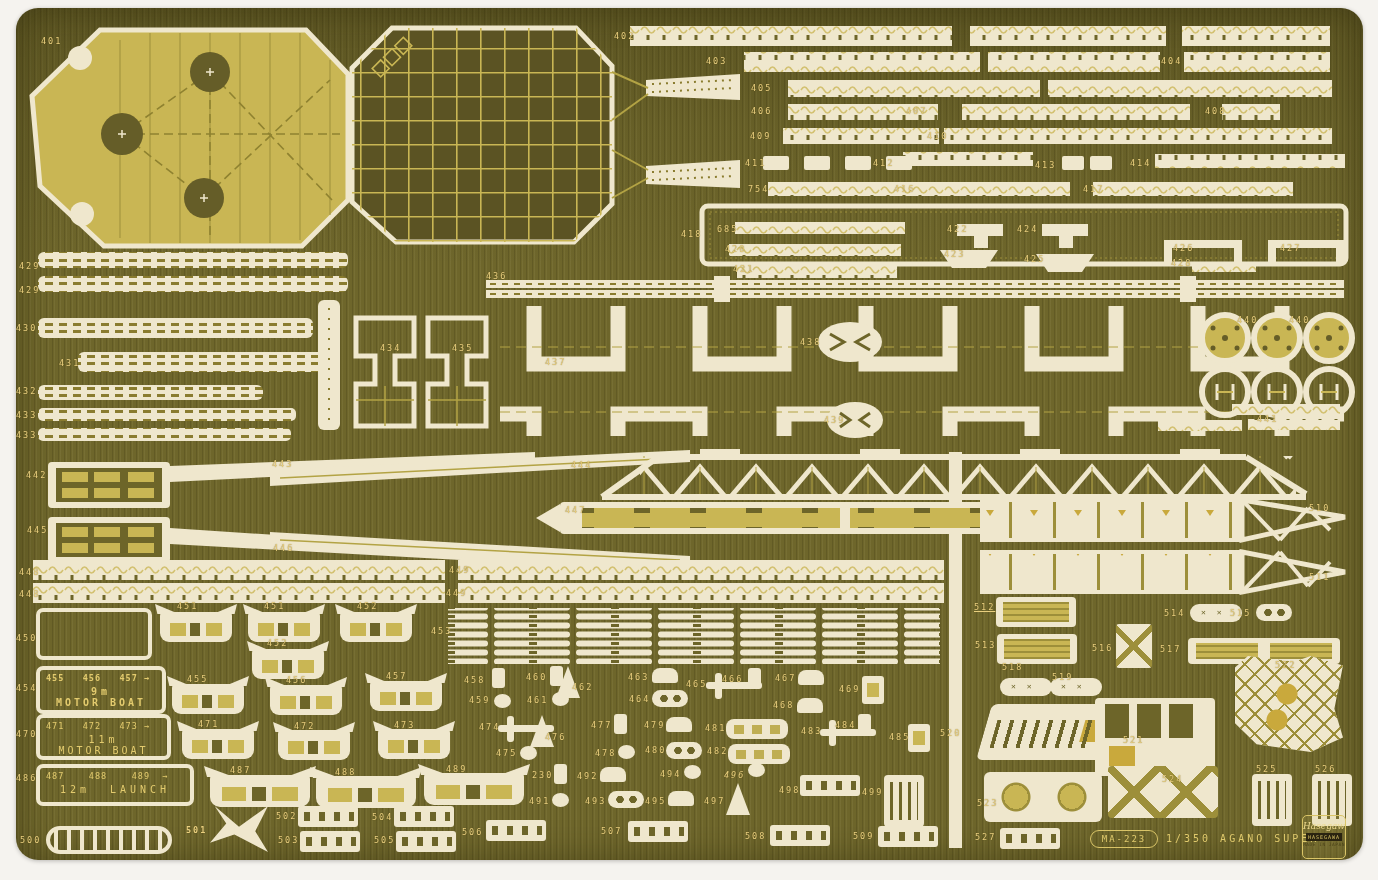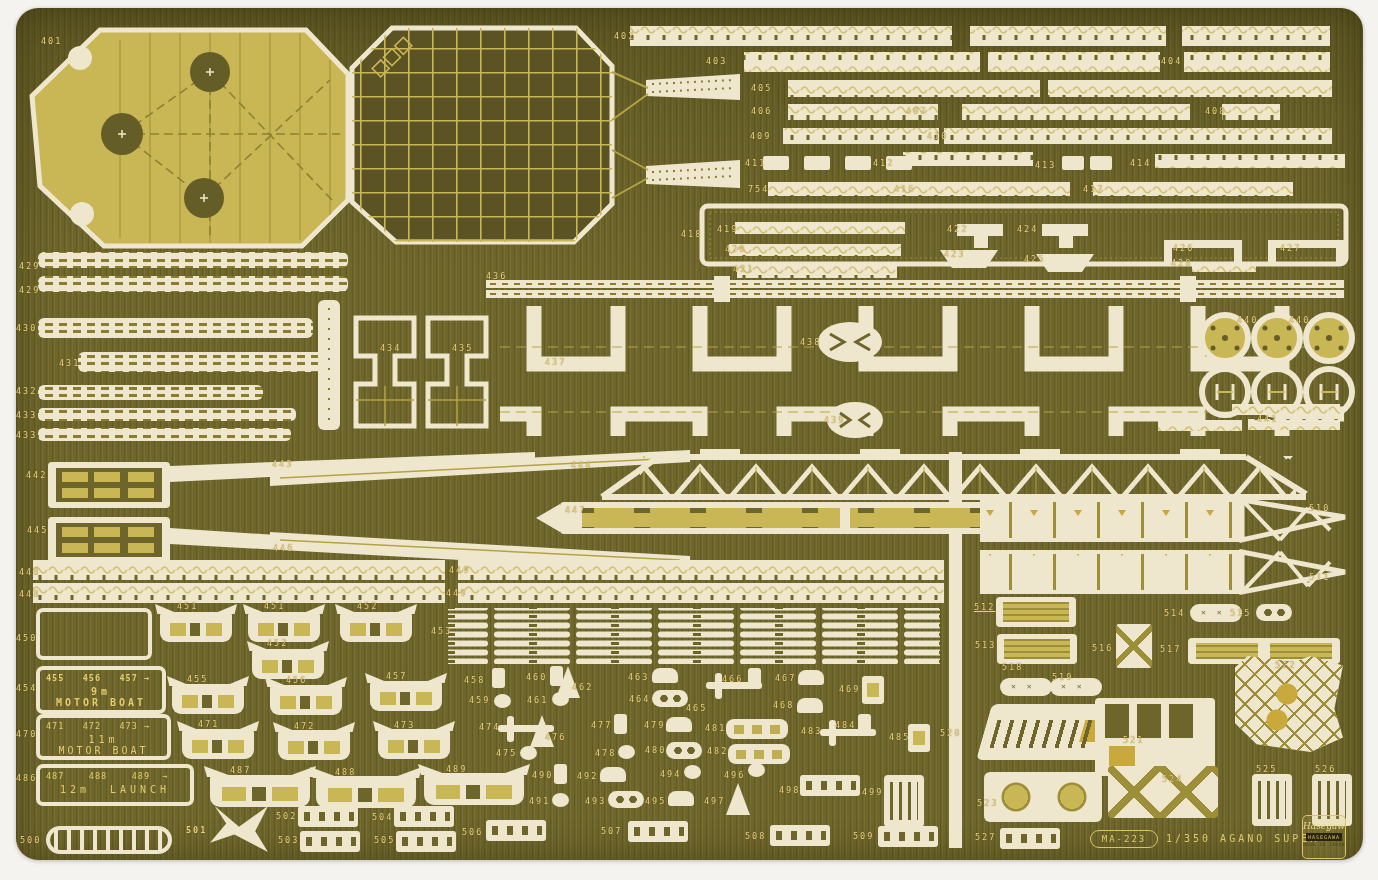--- a/index.html
+++ b/index.html
@@ -445,21 +445,21 @@
       <span class="part-label" style="left: 750px; top: 131px;">409</span>
       <span class="part-label" style="left: 927px; top: 131px;">410</span>
       <span class="part-label" style="left: 745px; top: 158px;">411</span>
       <span class="part-label" style="left: 873px; top: 158px;">412</span>
       <span class="part-label" style="left: 1035px; top: 160px;">413</span>
       <span class="part-label" style="left: 1130px; top: 158px;">414</span>
       <span class="part-label" style="left: 748px; top: 184px;">754</span>
       <span class="part-label" style="left: 894px; top: 184px;">416</span>
       <span class="part-label" style="left: 1083px; top: 184px;">417</span>
       <span class="part-label" style="left: 681px; top: 229px;">418</span>
-      <span class="part-label" style="left: 717px; top: 224px;">419</span>
+      <span class="part-label" style="left: 717px; top: 224px;">685</span>
       <span class="part-label" style="left: 725px; top: 244px;">420</span>
       <span class="part-label" style="left: 733px; top: 264px;">421</span>
       <span class="part-label" style="left: 947px; top: 224px;">422</span>
       <span class="part-label" style="left: 944px; top: 249px;">423</span>
       <span class="part-label" style="left: 1017px; top: 224px;">424</span>
       <span class="part-label" style="left: 1024px; top: 254px;">425</span>
       <span class="part-label" style="left: 1173px; top: 243px;">426</span>
       <span class="part-label" style="left: 1280px; top: 243px;">427</span>
       <span class="part-label" style="left: 1171px; top: 258px;">428</span>
       <span class="part-label" style="left: 19px; top: 261px;">429</span>
@@ -512,21 +512,21 @@
       <span class="part-label" style="left: 526px; top: 672px;">460</span>
       <div class="glyph g-knob" style="left: 550px; top: 666px;"></div>
       <span class="part-label" style="left: 527px; top: 695px;">461</span>
       <div class="glyph g-ball" style="left: 552px; top: 692px;"></div>
       <span class="part-label" style="left: 572px; top: 682px;">462</span>
       <div class="glyph g-tri" style="left: 556px; top: 666px;"></div>
       <span class="part-label" style="left: 628px; top: 672px;">463</span>
       <div class="glyph g-cap" style="left: 652px; top: 668px;"></div>
       <span class="part-label" style="left: 629px; top: 694px;">464</span>
       <div class="glyph g-oo" style="left: 652px; top: 690px;"></div>
-      <span class="part-label" style="left: 686px; top: 679px; margin-top: 24px;">465</span>
+      <span class="part-label" style="left: 686px; top: 679px;">465</span>
       <div class="glyph g-tee" style="left: 706px; top: 682px;"></div>
       <span class="part-label" style="left: 722px; top: 674px;">466</span>
       <div class="glyph g-knob" style="left: 748px; top: 668px;"></div>
       <span class="part-label" style="left: 775px; top: 673px;">467</span>
       <div class="glyph g-cap" style="left: 798px; top: 670px;"></div>
       <span class="part-label" style="left: 773px; top: 700px;">468</span>
       <div class="glyph g-cap" style="left: 797px; top: 698px;"></div>
       <span class="part-label" style="left: 839px; top: 684px;">469</span>
       <div class="glyph g-win" style="left: 862px; top: 676px;"></div>
       <span class="part-label" style="left: 16px; top: 729px;">470</span>
@@ -560,33 +560,33 @@
       <div class="glyph g-knob" style="left: 858px; top: 714px;"></div>
       <span class="part-label" style="left: 889px; top: 732px;">485</span>
       <div class="glyph g-win" style="left: 908px; top: 724px;"></div>
       <span class="part-label" style="left: 16px; top: 773px;">486</span>
       <span class="part-label" style="left: 230px; top: 765px;">487</span>
       <div class="glyph g-boat2" style="left: 210px; top: 775px;"></div>
       <span class="part-label" style="left: 335px; top: 767px;">488</span>
       <div class="glyph g-boat2" style="left: 316px; top: 776px;"></div>
       <span class="part-label" style="left: 446px; top: 764px;">489</span>
       <div class="glyph g-boat2" style="left: 424px; top: 773px;"></div>
-      <span class="part-label" style="left: 532px; top: 770px;">490</span>
+      <span class="part-label" style="left: 532px; top: 770px;">230</span>
       <div class="glyph g-knob" style="left: 554px; top: 764px;"></div>
       <span class="part-label" style="left: 529px; top: 796px;">491</span>
       <div class="glyph g-ball" style="left: 552px; top: 793px;"></div>
       <span class="part-label" style="left: 577px; top: 771px;">492</span>
       <div class="glyph g-cap" style="left: 600px; top: 767px;"></div>
       <span class="part-label" style="left: 585px; top: 796px;">493</span>
       <div class="glyph g-oo" style="left: 608px; top: 791px;"></div>
       <span class="part-label" style="left: 660px; top: 769px;">494</span>
       <div class="glyph g-ball" style="left: 684px; top: 765px;"></div>
       <span class="part-label" style="left: 645px; top: 796px;">495</span>
       <div class="glyph g-cap" style="left: 668px; top: 791px;"></div>
-      <span class="part-label" style="left: 724px; top: 770px;">496</span>
+      <span class="part-label" style="left: 724px; top: 770px; font-style: italic;">496</span>
       <div class="glyph g-ball" style="left: 748px; top: 763px;"></div>
       <span class="part-label" style="left: 704px; top: 796px;">497</span>
       <div class="glyph g-tri" style="left: 726px; top: 783px;"></div>
       <span class="part-label" style="left: 779px; top: 785px;">498</span>
       <div class="glyph g-comb" style="left: 800px; top: 775px;"></div>
       <span class="part-label" style="left: 862px; top: 787px;">499</span>
       <div class="glyph g-ribs" style="left: 884px; top: 775px;"></div>
       <span class="part-label" style="left: 20px; top: 835px;">500</span>
       <div class="glyph g-chain" style="left: 46px; top: 826px;"></div>
       <span class="part-label" style="left: 186px; top: 825px; font-weight: bold;">501</span>

